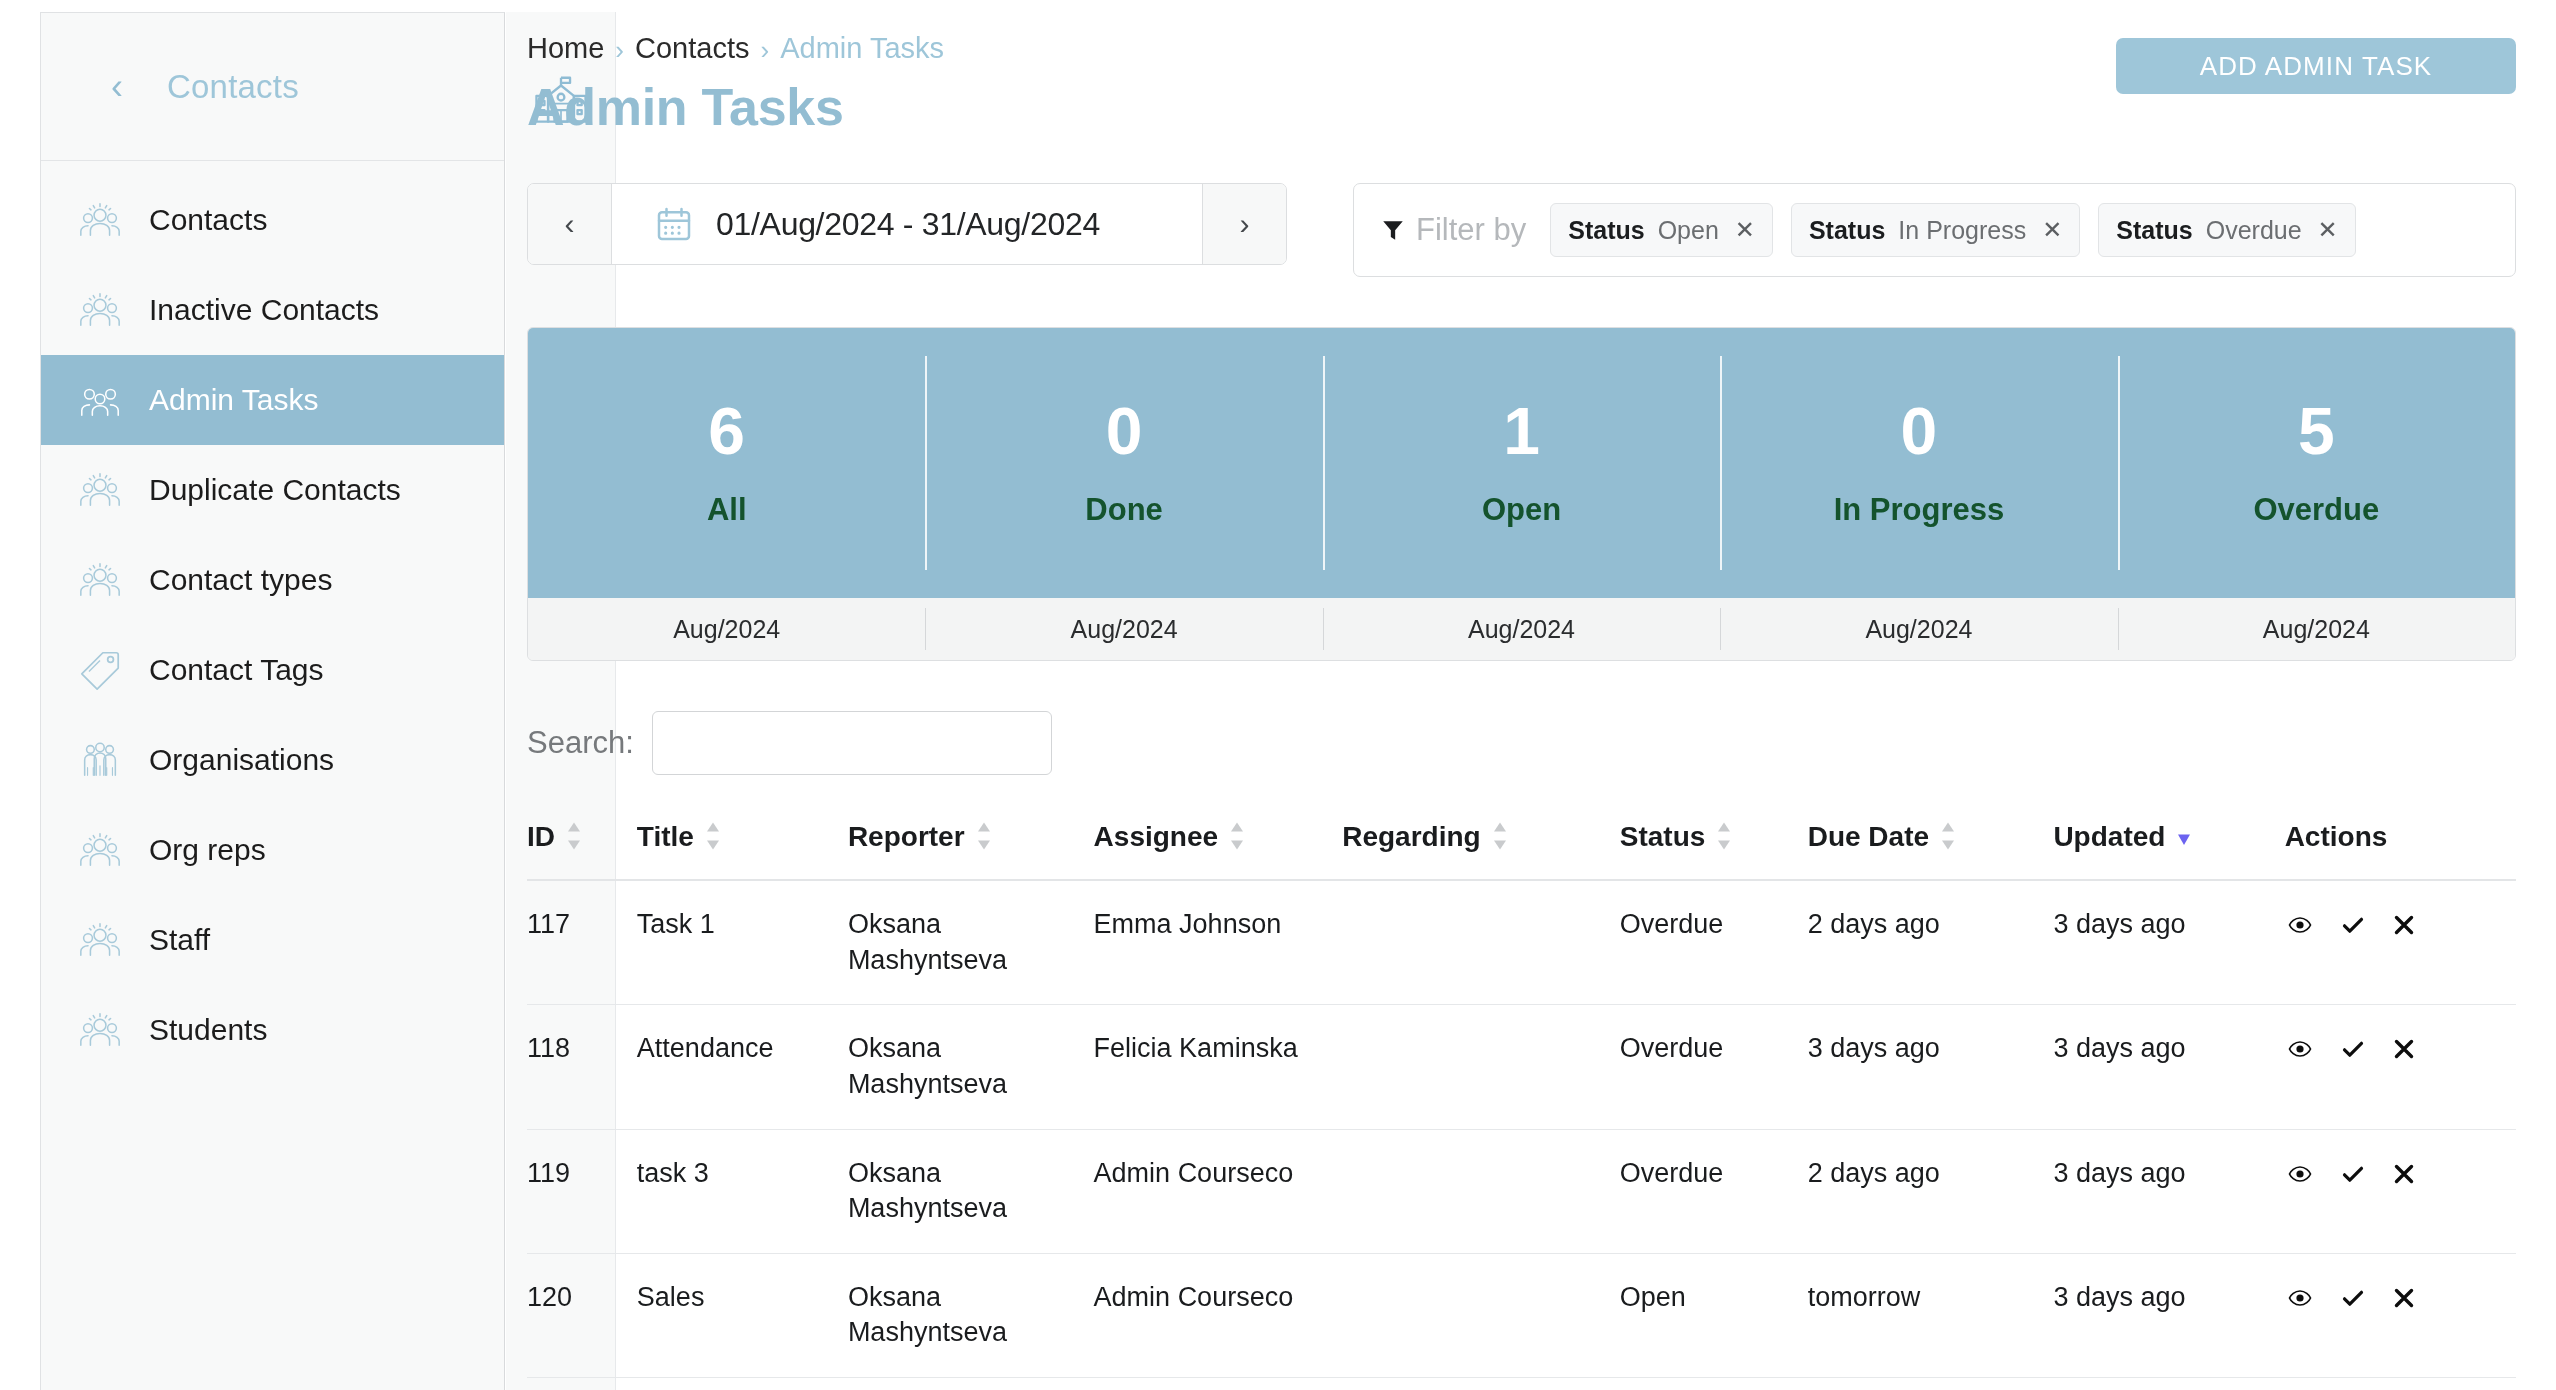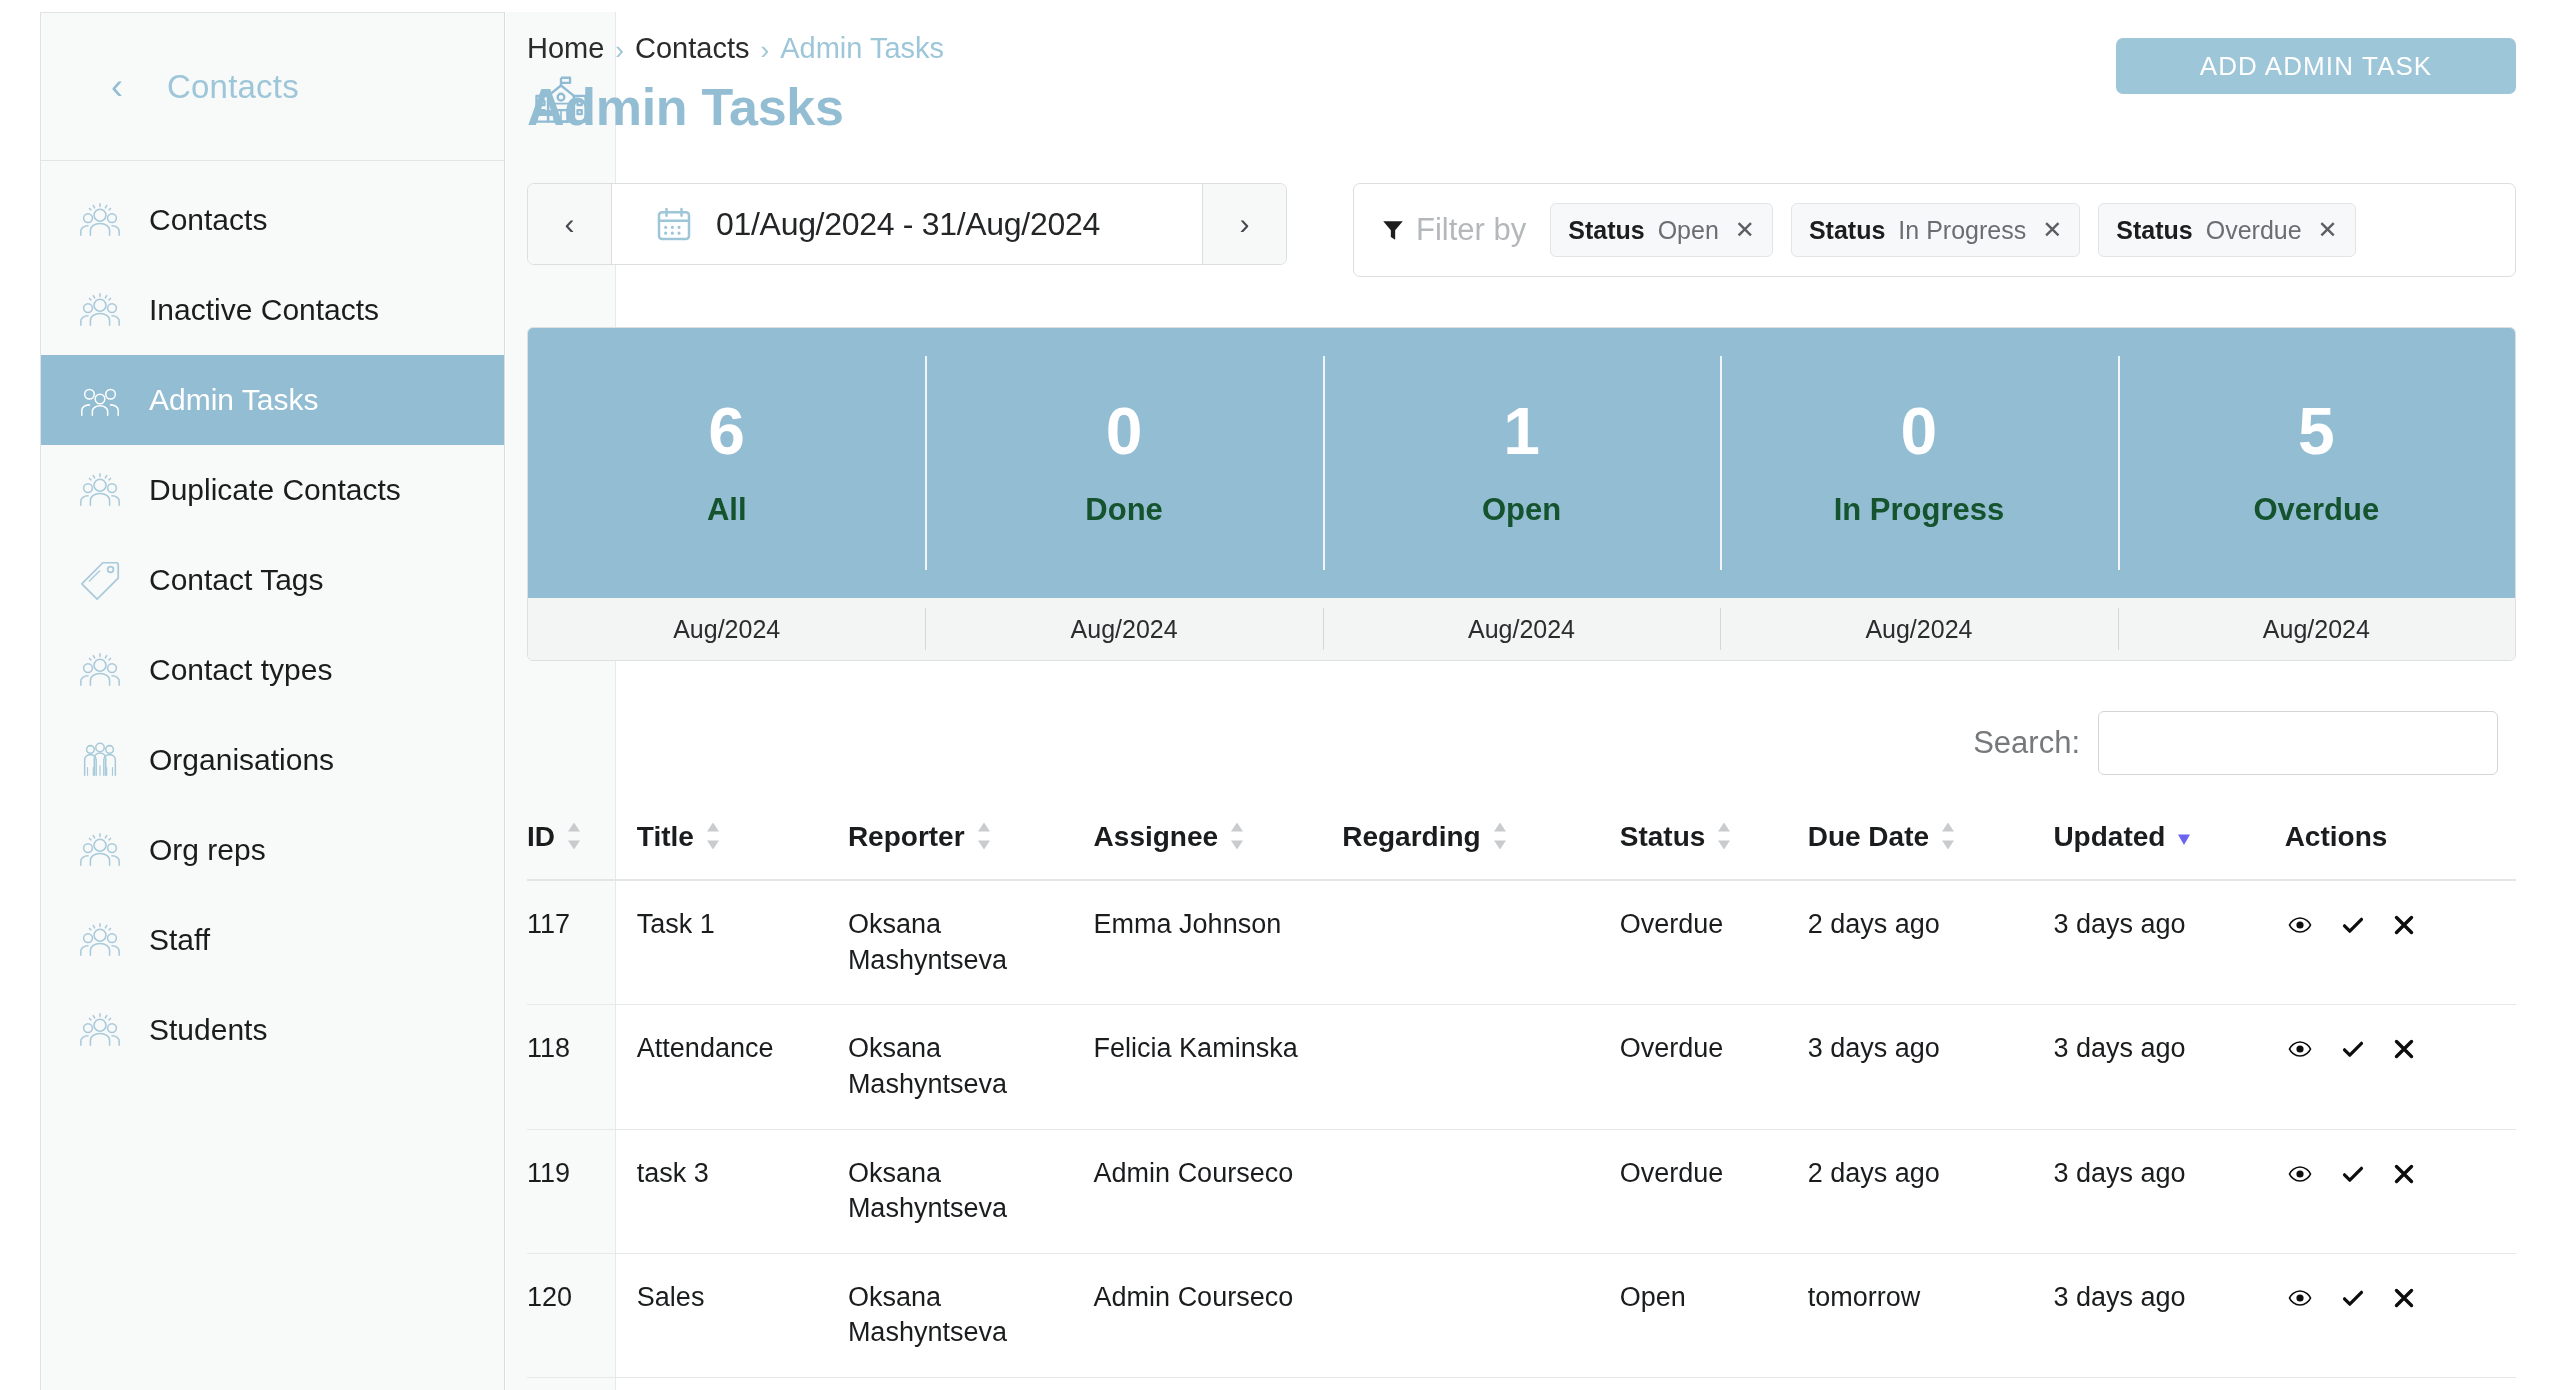--- a/index.html
+++ b/index.html
@@ -175,21 +175,21 @@
     flex: 1; display: flex; align-items: center; justify-content: center;
     font-size: 25px; color: #2a2c2e; position: relative;
   }
   .stat-foot + .stat-foot::before {
     content: ""; position: absolute; left: 0; top: 10px; bottom: 10px;
     width: 1px; background: #d5d7d9;
   }
 
   
   .search-row {
-    display: flex; align-items: center; justify-content: flex-end;
+    display: flex; align-items: center; 
     gap: 18px; margin-top: 50px; padding-right: 18px;
   }
   .search-label { font-size: 31px; color: #76797c; }
   .search-input {
     width: 400px; height: 64px;
     border: 1px solid #d3d5d7; border-radius: 6px;
     background: #ffffff; outline: none;
     font-size: 26px; padding: 0 14px;
     font-family: "Liberation Sans", sans-serif;
   }
@@ -297,42 +297,42 @@
               <circle cx="36.5" cy="22" r="4.6"></circle>
                 <path d="M44 40v-4.2c0-3.4-3.4-5.8-7.5-5.8"></path>
               <path d="M24 7v3M17 9l1.4 2.4M31 9l-1.4 2.4M13 12l1.6 1.4M35 12l-1.6 1.4"></path>
             </g>
           </svg>
           <span class="nav-label">Duplicate Contacts</span>
         </div>
 
         <div class="nav-item">
           <svg class="nav-icon" viewBox="0 0 48 48">
-            <g fill="none" stroke="#a8cada" stroke-width="1.8" stroke-linejoin="round">
-              <path d="M27 6H41a2 2 0 012 2v14L21 44 5 28z"></path>
-              <circle cx="35" cy="13" r="3"></circle>
-              <path d="M24 14L12.5 25.5" stroke-width="1.4"></path>
-            </g>
-          </svg>
-          <span class="nav-label">Contact Tags</span>
-        </div>
-
-        <div class="nav-item">
-          <svg class="nav-icon" viewBox="0 0 48 48">
             <g fill="none" stroke="#a8cada" stroke-width="1.6" stroke-linecap="round">
               <circle cx="24" cy="19" r="6.2"></circle>
                 <path d="M14 40v-5c0-4.4 4.5-7.4 10-7.4s10 3 10 7.4v5"></path>
               <circle cx="11.5" cy="22" r="4.6"></circle>
                 <path d="M4 40v-4.2c0-3.4 3.4-5.8 7.5-5.8"></path>
               <circle cx="36.5" cy="22" r="4.6"></circle>
                 <path d="M44 40v-4.2c0-3.4-3.4-5.8-7.5-5.8"></path>
               <path d="M24 7v3M17 9l1.4 2.4M31 9l-1.4 2.4M13 12l1.6 1.4M35 12l-1.6 1.4"></path>
             </g>
           </svg>
           <span class="nav-label">Contact types</span>
+        </div>
+
+        <div class="nav-item">
+          <svg class="nav-icon" viewBox="0 0 48 48">
+            <g fill="none" stroke="#a8cada" stroke-width="1.8" stroke-linejoin="round">
+              <path d="M27 6H41a2 2 0 012 2v14L21 44 5 28z"></path>
+              <circle cx="35" cy="13" r="3"></circle>
+              <path d="M24 14L12.5 25.5" stroke-width="1.4"></path>
+            </g>
+          </svg>
+          <span class="nav-label">Contact Tags</span>
         </div>
 
         <div class="nav-item">
           <svg class="nav-icon" viewBox="0 0 48 48">
             <g fill="none" stroke="#a8cada" stroke-width="1.6" stroke-linecap="round">
               <circle cx="14" cy="13" r="4"></circle>
                 <circle cx="24" cy="11" r="4.4"></circle>
                 <circle cx="34" cy="13" r="4"></circle>
               <path d="M8 40V24c0-3.3 2.7-5.6 6-5.6s6 2.3 6 5.6v16"></path>
               <path d="M18 40V22.5c0-3.4 2.7-5.8 6-5.8s6 2.4 6 5.8V40"></path>

